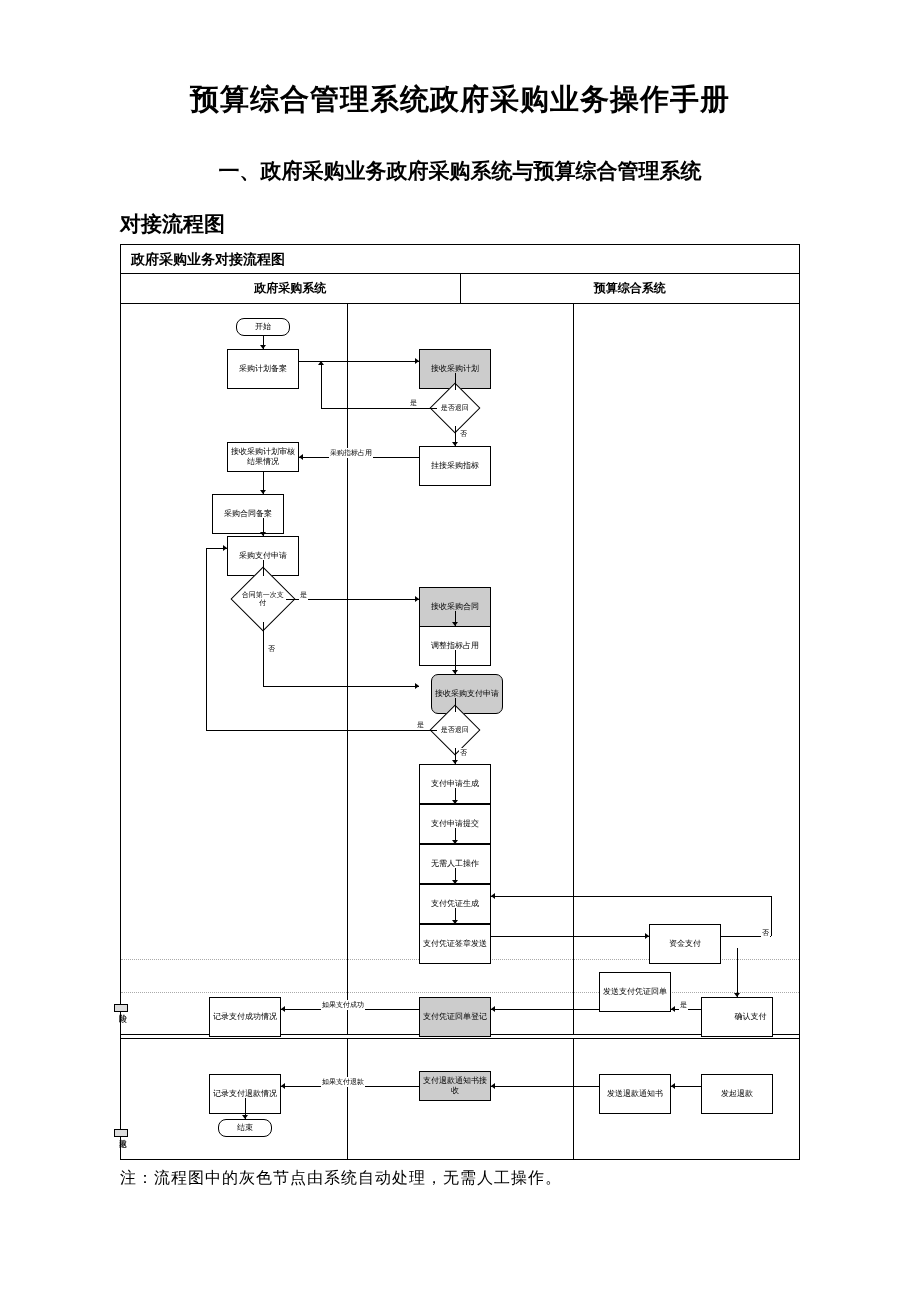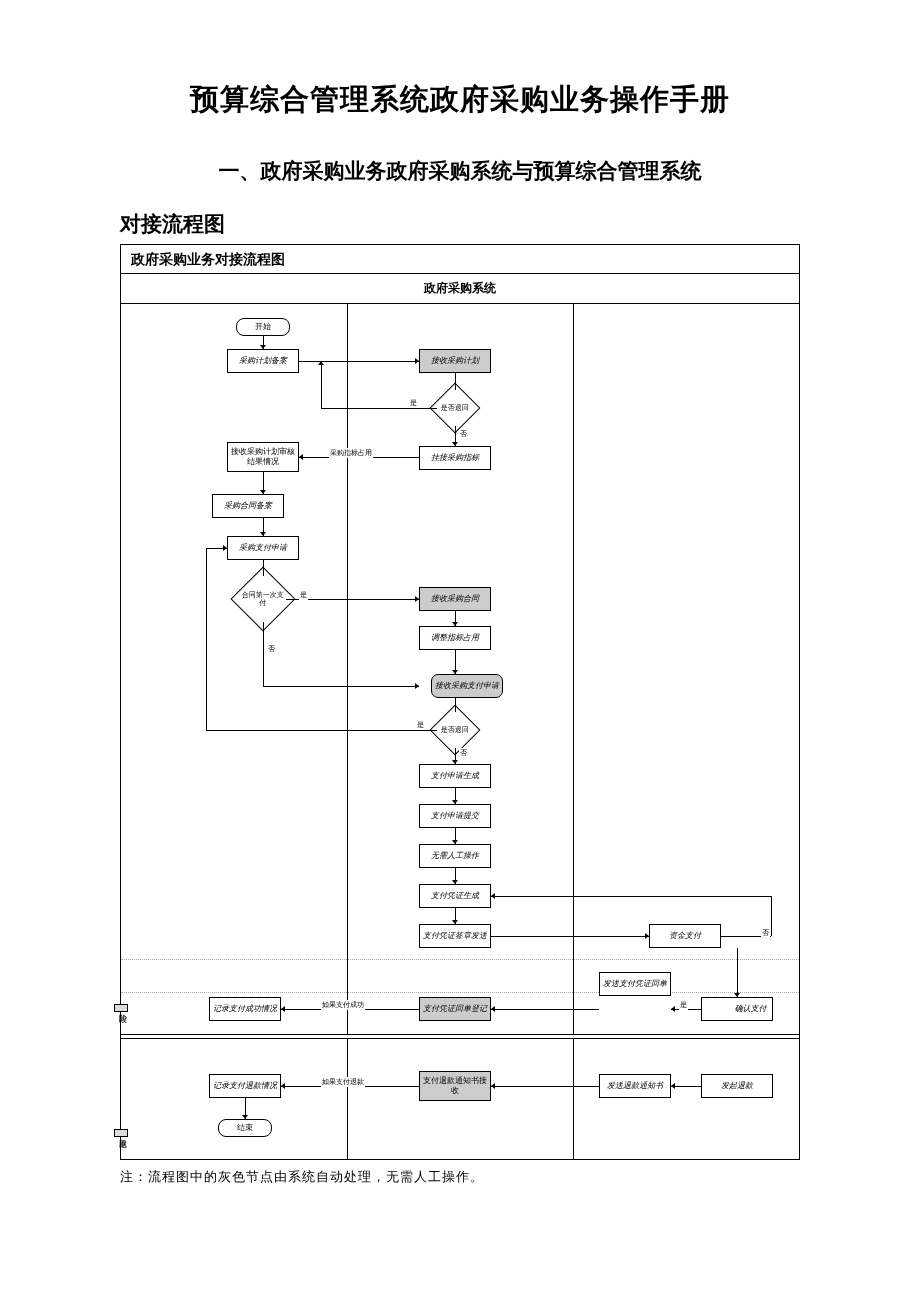--- a/index.html
+++ b/index.html
@@ -91,21 +91,21 @@
     .node {
       position: absolute;
       font-size: 8px;
       text-align: center;
       display: flex;
       align-items: center;
       justify-content: center;
       line-height: 1.2;
       background: #fff;
     }
-    .rect { border: 1px solid #000; width: 72px; height: 24px; font-style: italic; }
+    .rect { border: 1px solid #000; width: 72px; height: 40px; }
     .rect-tall { border: 1px solid #000; width: 72px; height: 30px; }
     .auto { background: #ccc; }
     .terminator {
       border: 1px solid #000;
       border-radius: 8px;
       width: 54px; height: 18px;
     }
     .diamond {
       width: 46px; height: 46px;
       transform: rotate(45deg);
@@ -145,38 +145,39 @@
     .arrow.left  { border-top:3px solid transparent; border-bottom:3px solid transparent; border-right:4px solid #000; }
     .arrow.down  { border-left:3px solid transparent; border-right:3px solid transparent; border-top:4px solid #000; }
     .arrow.up    { border-left:3px solid transparent; border-right:3px solid transparent; border-bottom:4px solid #000; }
     .dotted-row {
       position: absolute;
       left: 0; right: 0;
       border-top: 1px dotted #aaa;
       height: 0;
     }
     .footnote {
-      font-size: 13px;
+      font-size: 16px;
       margin: 6px 120px 0 120px;
       letter-spacing: 1px;
     }
   </style>
 </head>
 <body>
 
 <h1 class="page-title">预算综合管理系统政府采购业务操作手册</h1>
 
 <div class="section-heading">一、政府采购业务政府采购系统与预算综合管理系统</div>
 
 <div class="subheading">对接流程图</div>
 
 <div class="diagram-wrap">
   <div class="diagram-title">政府采购业务对接流程图</div>
   <div class="swimlane-headers">
     <div class="swimlane-header">政府采购系统</div>
+    <div class="swimlane-header">预算综合系统</div>
   </div>
 
   <div class="lanes-body">
 
     <div class="vline" style="left:226px"></div>
     <div class="vline" style="left:452px"></div>
 
     <div class="phase-divider" style="top:730px"></div>
     <div class="sidebar-tab" style="top:700px">阶段</div>
     <div class="sidebar-tab" style="top:825px">退款</div>

